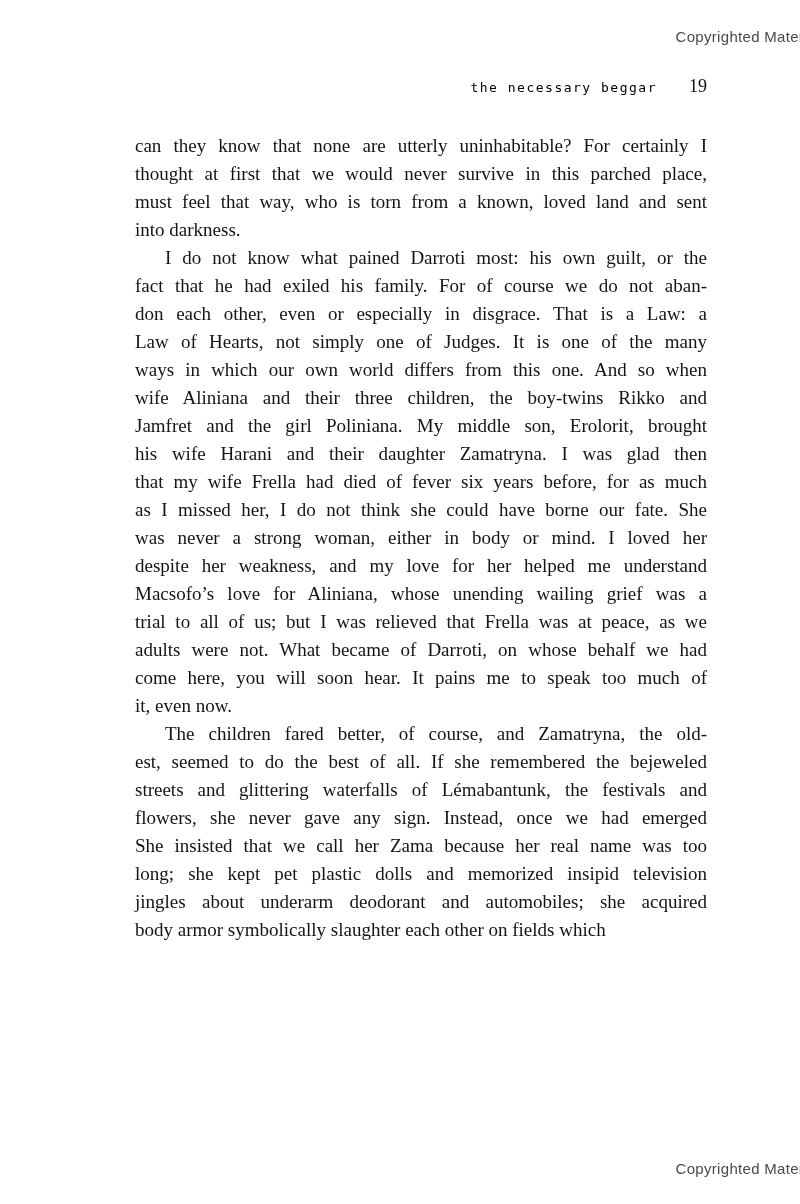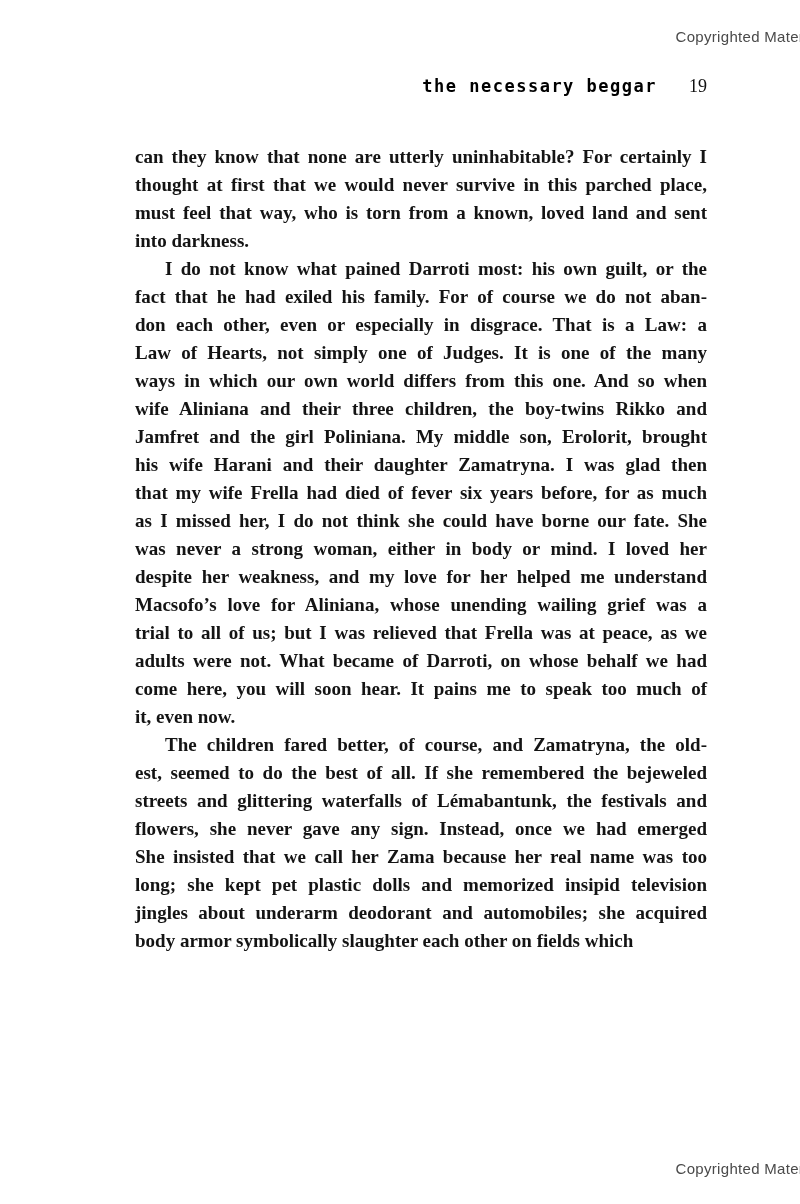--- a/index.html
+++ b/index.html
@@ -33,38 +33,37 @@
   .running-header {
     position: absolute;
     top: 76px;
     left: 135px;
     width: 572px;
     text-align: right;
     white-space: nowrap;
   }
   .book-title {
     font-family: "DejaVu Sans Mono", monospace;
-    font-weight: bold;
-    font-size: 17px;
+    font-weight: normal;
+    font-size: 13px;
     letter-spacing: 1.5px;
     color: #000000;
   }
   .page-number {
     font-family: "Liberation Serif", serif;
     font-size: 18px;
     color: #111111;
     margin-left: 32px;
   }
 
   .page-body {
     position: absolute;
-    top: 143px;
+    top: 132px;
     left: 135px;
     width: 572px;
-    font-weight: bold;
   }
   .paragraph {
     margin: 0;
     padding: 0;
   }
   .line {
     font-size: 19px;
     line-height: 28px;
     text-align: justify;
     text-align-last: justify;

